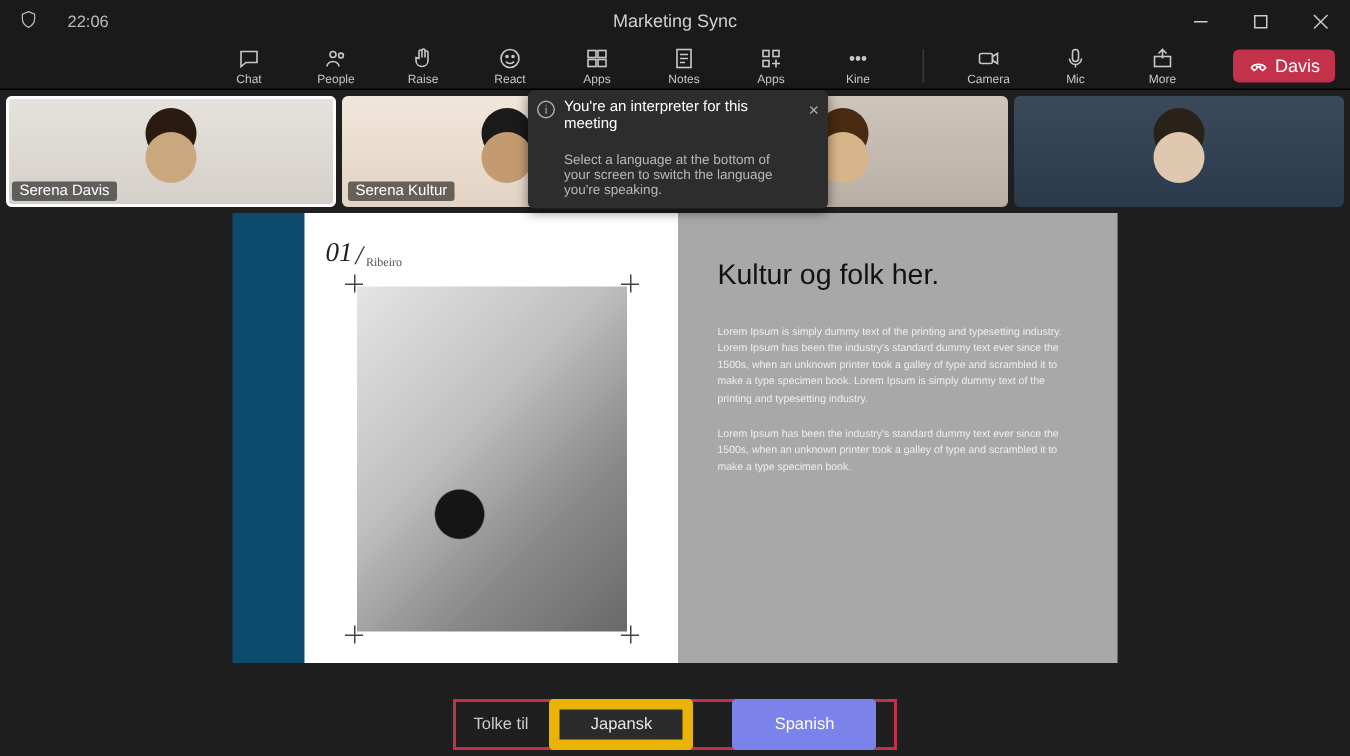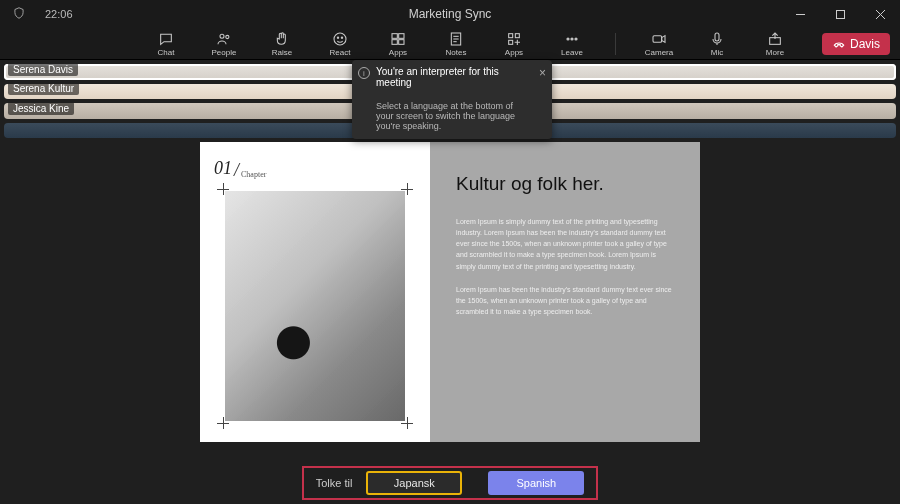--- a/index.html
+++ b/index.html
@@ -72,21 +72,20 @@
     cursor: pointer;
   }
   .leave-btn svg { width:14px;height:14px;stroke:#fff;fill:none;stroke-width:2;}
   
   .gallery {
     display: flex;
     gap: 4px;
     padding: 4px;
     height: 82px;
     background: #1f1f1f;
-    flex-direction: column;
   }
   .tile {
     flex: 1;
     position: relative;
     border-radius: 4px;
     overflow: hidden;
     background: #333;
     display:flex;align-items:center;justify-content:center;
   }
   .tile.active { outline: 2px solid #fff; outline-offset: -2px; }
@@ -125,25 +124,26 @@
   
   .content {
     position: absolute;
     top: 142px; bottom: 42px;
     left: 0; right: 0;
     display: flex;
     justify-content: center;
     background: #1f1f1f;
   }
   .slide {
-    width: 500px;
+    width: 590px;
     height: 300px;
-    background: #fde047;
+    background: #0c4a6e;
     display: flex;
     color: #222;
+    padding-left: 48px;
   }
   .slide-left {
     width: 46%;
     background: #fff;
     padding: 16px 14px;
     position: relative;
   }
   .chap-num {
     font-family: Georgia, serif;
     font-size: 18px; font-style: italic;
@@ -199,21 +199,21 @@
     padding: 4px 12px;
     height: 34px;
   }
   .interp-label { font-size: 11px; color:#ccc; }
   .lang-btn {
     min-width: 96px;
     text-align:center;
     font-size: 11px;
     padding: 4px 14px;
     border-radius: 3px;
-    border: 2px solid #eab308;
+    border: 7px solid #eab308;
     background: #2b2b2b;
     color: #e6e6e6;
     cursor: pointer;
   }
   .lang-btn.selected {
     background: #7b83eb;
     border-color: #7b83eb;
     color: #fff;
     margin-left: 12px;
   }
@@ -323,21 +323,21 @@
     <span>Apps</span>
   </div>
   <div class="tool-btn">
     <span class="ic">
         <svg viewBox="0 0 24 24">
           <circle cx="6" cy="12" r="1.6" fill="#c8c8c8"></circle>
           <circle cx="12" cy="12" r="1.6" fill="#c8c8c8"></circle>
           <circle cx="18" cy="12" r="1.6" fill="#c8c8c8"></circle>
         </svg>
       </span>
-    <span>Leave</span>
+    <span>Kine</span>
   </div>
   <div class="tool-sep"></div>
   <div class="tool-btn">
     <span class="ic">
         <svg viewBox="0 0 24 24" fill="#c8c8c8" stroke="none">
           <rect x="3" y="7" width="13" height="10" rx="2"></rect>
           <path d="M16 10l5-3v10l-5-3z"></path>
         </svg>
       </span>
     <span>Camera</span>
@@ -392,21 +392,21 @@
   <div class="nt-title">You're an interpreter for this meeting</div>
   <div>Select a language at the bottom of your screen to switch the language you're speaking.</div>
 </div>
 
 <div class="content">
   <div class="slide">
     <div class="slide-left">
       <div class="chap-num">
         <span>01</span>
         <span class="slash">/</span>
-        <span class="lbl">Chapter</span>
+        <span class="lbl">Ribeiro</span>
       </div>
       <div class="crop-box">
         <span class="cm tl"></span>
           <span class="cm tr"></span>
           <span class="cm bl"></span>
           <span class="cm br"></span>
         <div class="photo"></div>
       </div>
     </div>
     <div class="slide-right">

